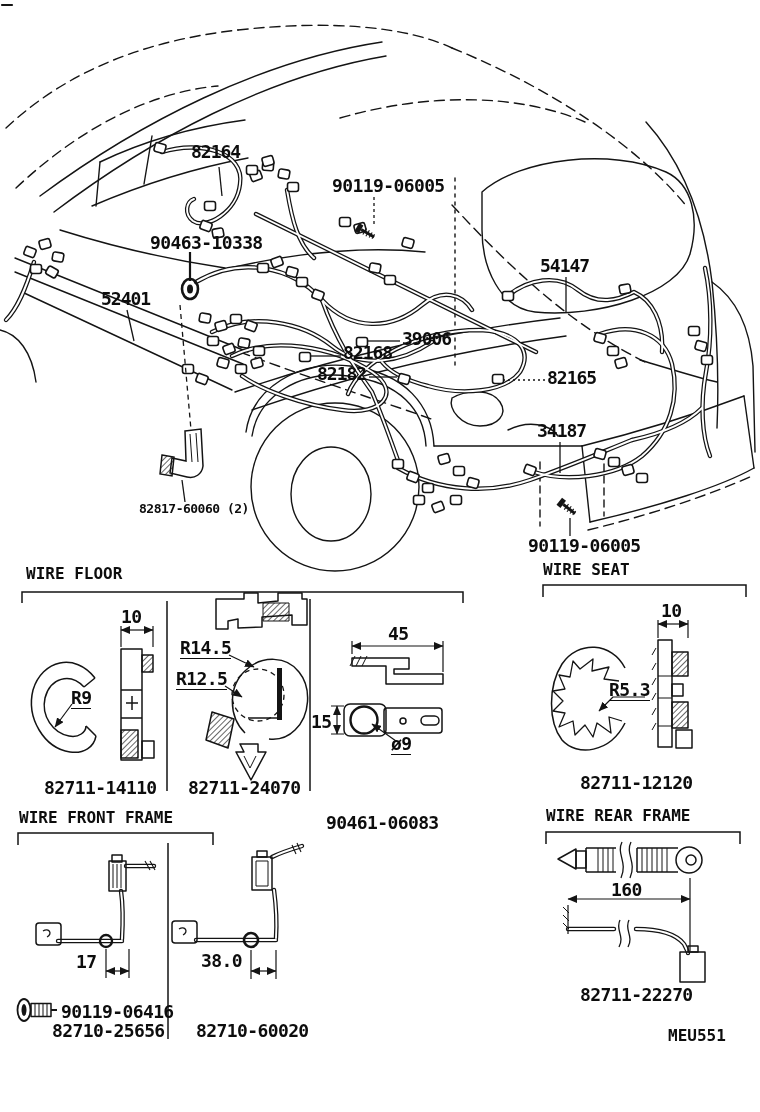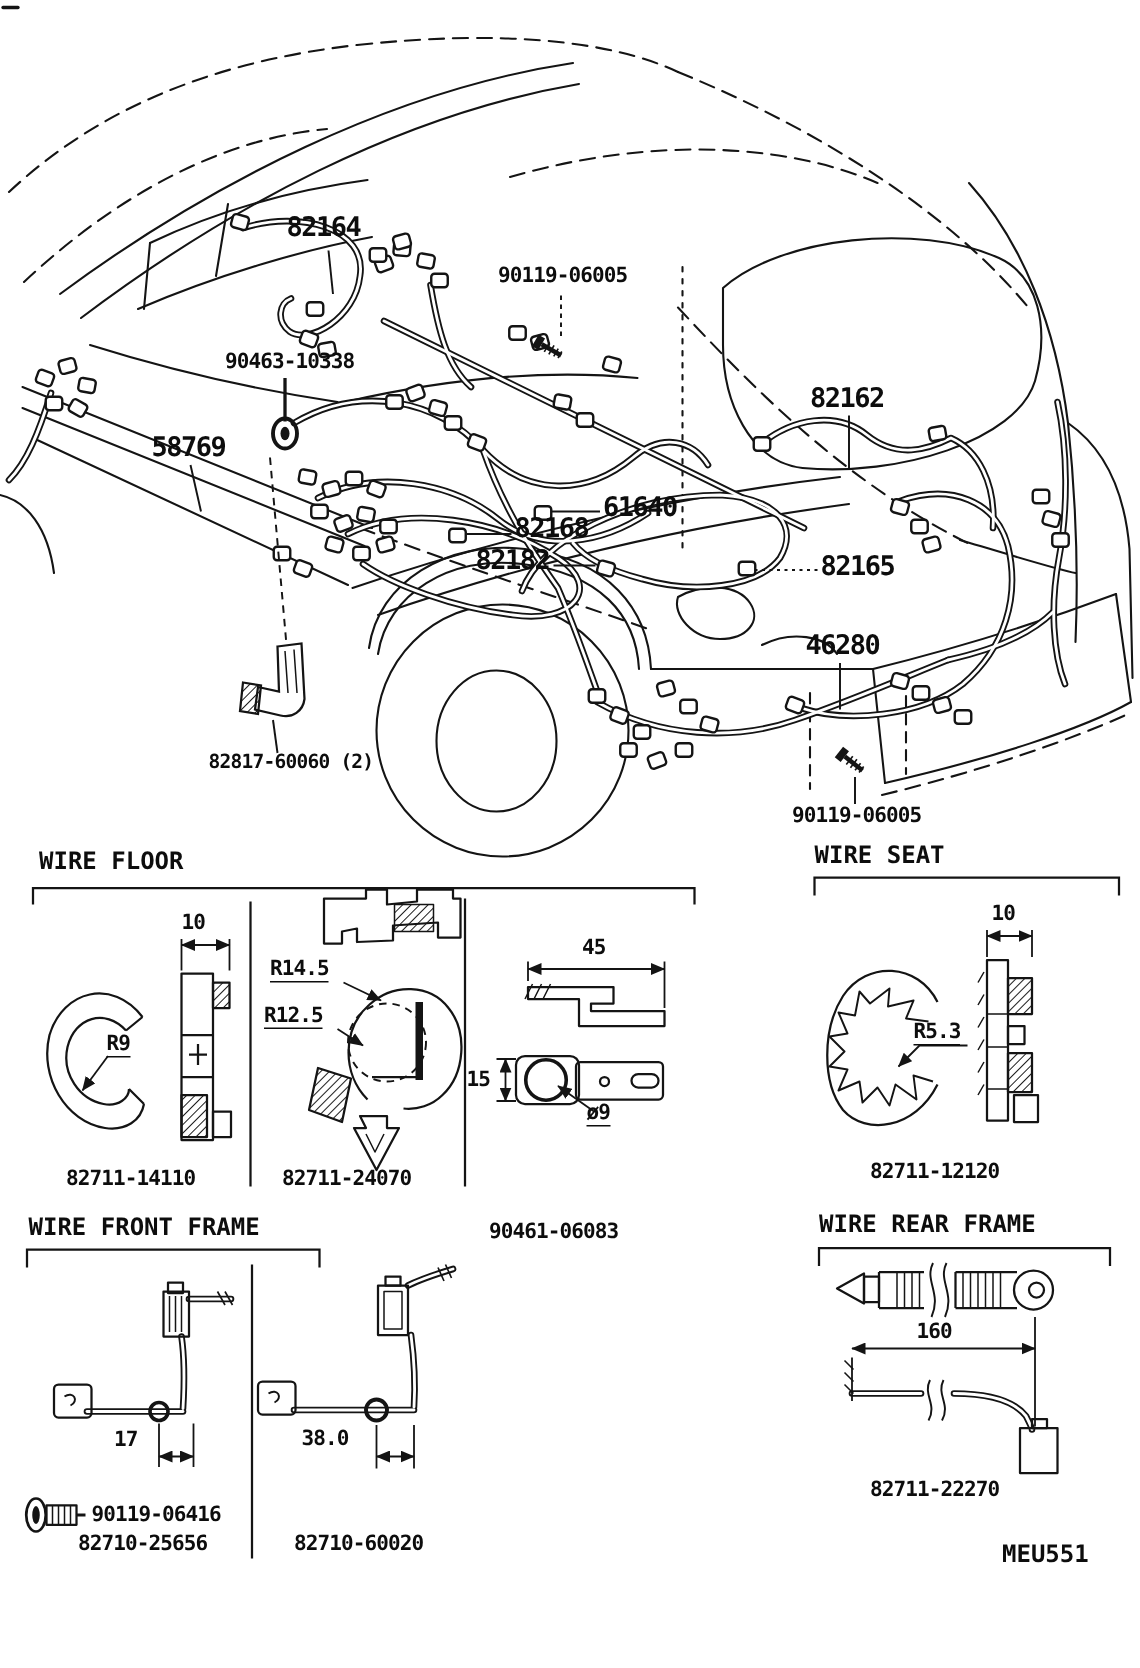--- a/index.html
+++ b/index.html
@@ -2,21 +2,21 @@
 <html><head>
 <meta charset="utf-8">
 <style>
   html,body{margin:0;padding:0;background:#fff;}
   .stage{position:relative;width:760px;height:1112px;background:#fff;overflow:hidden;
          font-family:"DejaVu Sans Mono","Liberation Mono",monospace;color:#141414;padding-left:40px;}
   svg.art{position:absolute;left:0;top:0;}
   .lbl{position:absolute;font-weight:bold;color:#0d0d0d;white-space:nowrap;line-height:1;}
   .s18{font-size:18px;letter-spacing:-1px;}
   .s16{font-size:16px;letter-spacing:0px;text-align:right;}
-  .s14{font-size:14px;letter-spacing:-0.6px;}
+  .s14{font-size:18px;letter-spacing:-0.6px;}
   .s13{font-size:13px;letter-spacing:-0.5px;text-align:right;}
   .ul{border-bottom:1.6px solid #0d0d0d;padding-bottom:1px;}
   .to{stroke:#141414;stroke-width:4.4;fill:none;stroke-linecap:round;stroke-linejoin:round;}
   .ti{stroke:#ffffff;stroke-width:1.9;fill:none;stroke-linecap:round;stroke-linejoin:round;}
   .dim{stroke:#141414;stroke-width:1.2;fill:none;}
   .brk{stroke:#141414;stroke-width:1.5;fill:none;}
   .ldr{stroke:#141414;stroke-width:1.3;fill:none;}
   .pd{stroke:#141414;stroke-width:1.5;fill:none;stroke-linejoin:round;}
 </style>
 </head>
@@ -363,27 +363,27 @@
     <line class="dim" x1="568" y1="899" x2="690" y2="899" marker-start="url(#ah)" marker-end="url(#ah)"></line>
     <path d="M620,920 C615,930 625,936 619,947 M629,920 C624,930 634,936 628,947" stroke-width="1.3"></path>
     <rect x="680" y="952" width="25" height="30"></rect>
     <rect x="688" y="946" width="10" height="6"></rect>
   </g>
 </svg>
 
 <div class="lbl s18" style="left:191px;top:143px">82164</div>
 <div class="lbl s14" style="left:332px;top:177px">90119-06005</div>
 <div class="lbl s14" style="left:150px;top:234px">90463-10338</div>
-<div class="lbl s18" style="left:101px;top:290px">58769</div>
-<div class="lbl s18" style="left:540px;top:257px">82162</div>
-<div class="lbl s18" style="left:402px;top:330px">61640</div>
+<div class="lbl s18" style="left:101px;top:290px">52401</div>
+<div class="lbl s18" style="left:540px;top:257px">54147</div>
+<div class="lbl s18" style="left:402px;top:330px">39006</div>
 <div class="lbl s18" style="left:343px;top:344px">82168</div>
 <div class="lbl s18" style="left:317px;top:365px">82182</div>
 <div class="lbl s18" style="left:547px;top:369px">82165</div>
-<div class="lbl s18" style="left:537px;top:422px">46280</div>
+<div class="lbl s18" style="left:537px;top:422px">34187</div>
 <div class="lbl s13" style="left:139px;top:502px">82817-60060 (2)</div>
 <div class="lbl s14" style="left:528px;top:537px">90119-06005</div>
 
 <div class="lbl s16" style="left:26px;top:566px">WIRE FLOOR</div>
 <div class="lbl s16" style="left:543px;top:562px">WIRE SEAT</div>
 <div class="lbl s16" style="left:19px;top:810px">WIRE FRONT FRAME</div>
 <div class="lbl s16" style="left:546px;top:808px">WIRE REAR FRAME</div>
 
 <div class="lbl s14" style="left:121px;top:608px">10</div>
 <div class="lbl s14 ul" style="left:71px;top:689px">R9</div>

